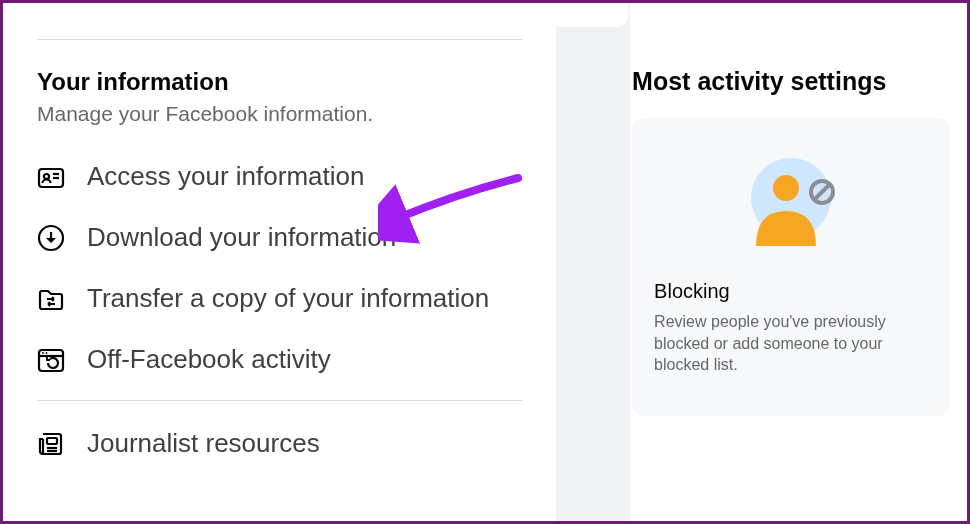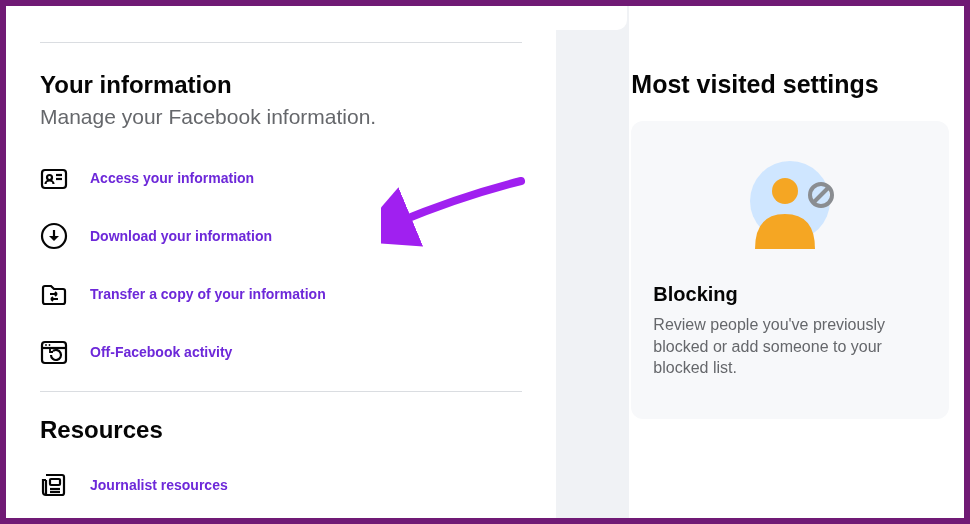--- a/index.html
+++ b/index.html
@@ -9,21 +9,21 @@
     }
     body {
       font-family: -apple-system, BlinkMacSystemFont, "Segoe UI", Helvetica, Arial, sans-serif;
       background: #f0f2f5;
       width: 970px;
       height: 524px;
       overflow: hidden;
       position: relative;
     }
     .frame {
-      border: 6px solid #701a75;
+      border: 3px solid #701a75;
       width: 970px;
       height: 524px;
       position: relative;
       display: flex;
     }
     .left-panel {
       background: #ffffff;
       width: 555px;
       height: 100%;
       padding: 0 28px 0 28px;
@@ -65,23 +65,23 @@
     }
     .menu-item .icon {
       width: 28px;
       height: 28px;
       flex-shrink: 0;
       display: flex;
       align-items: center;
       justify-content: center;
     }
     .menu-item .label {
-      font-size: 14px;
-      color: #6d28d9;
-      font-weight: 700;
+      font-size: 26px;
+      color: #404040;
+      font-weight: 400;
     }
     .divider-small {
       border: none;
       border-top: 1px solid #dadde1;
       margin: 10px 6px 0 6px;
     }
     .resources-title {
       font-size: 24px;
       font-weight: 700;
       color: #050505;
@@ -130,21 +130,21 @@
       width: 318px;
     }
     .card-icon-wrap {
       display: flex;
       justify-content: center;
       align-items: center;
       padding: 8px 0 24px 0;
     }
     .card-title {
       font-size: 20px;
-      font-weight: 700;
+      font-weight: 400;
       color: #050505;
       margin-bottom: 8px;
     }
     .card-desc {
       font-size: 16px;
       color: #65676b;
       line-height: 1.35;
     }
     .arrow {
       position: absolute;
@@ -210,21 +210,20 @@
             <circle cx="9.5" cy="7" r="0.9" fill="#050505" stroke="none"></circle>
             <path d="M11 17 a5 5 0 1 0 2-4"></path>
             <polyline points="10,11 10,14 13,14" stroke-width="1.8"></polyline>
           </svg>
         </span>
         <span class="label">Off-Facebook activity</span>
       </div>
     </div>
 
     <hr class="divider-small">
-    <h2 class="resources-title">Resources</h2>
 
     <div class="menu" style="margin-top:12px;text-align:right;">
       <div class="menu-item">
         <span class="icon">
           <svg width="28" height="28" viewBox="0 0 28 28" fill="none" stroke="#050505" stroke-width="2.2">
             <path d="M6 4 h16 a2 2 0 0 1 2 2 v16 a2 2 0 0 1-2 2 H6 a3 3 0 0 1-3-3 V9 h3"></path>
             <line x1="6" y1="9" x2="6" y2="24"></line>
             <rect x="10" y="8" width="10" height="6" rx="1"></rect>
             <line x1="10" y1="18" x2="20" y2="18"></line>
             <line x1="10" y1="21" x2="20" y2="21"></line>
@@ -232,21 +231,21 @@
         </span>
         <span class="label">Journalist resources</span>
       </div>
     </div>
   </div>
 
   <div class="gap"></div>
 
   <div class="right-panel">
     <div class="right-inner">
-      <h2 class="most-visited-title">Most visited settings</h2>
+      <h2 class="most-visited-title">Most activity settings</h2>
 
       <div class="card">
         <div class="card-icon-wrap">
           <svg width="110" height="100" viewBox="0 0 110 100">
             <circle cx="55" cy="42" r="40" fill="#cfe6ff"></circle>
             <circle cx="50" cy="32" r="13" fill="#f5a623"></circle>
             <path d="M20 90 Q20 55 50 55 Q80 55 80 90 Z" fill="#f5a623"></path>
             <g transform="translate(74,24)">
               <circle cx="12" cy="12" r="11" fill="none" stroke="#8a8d91" stroke-width="4"></circle>
               <line x1="4" y1="20" x2="20" y2="4" stroke="#8a8d91" stroke-width="4"></line>

